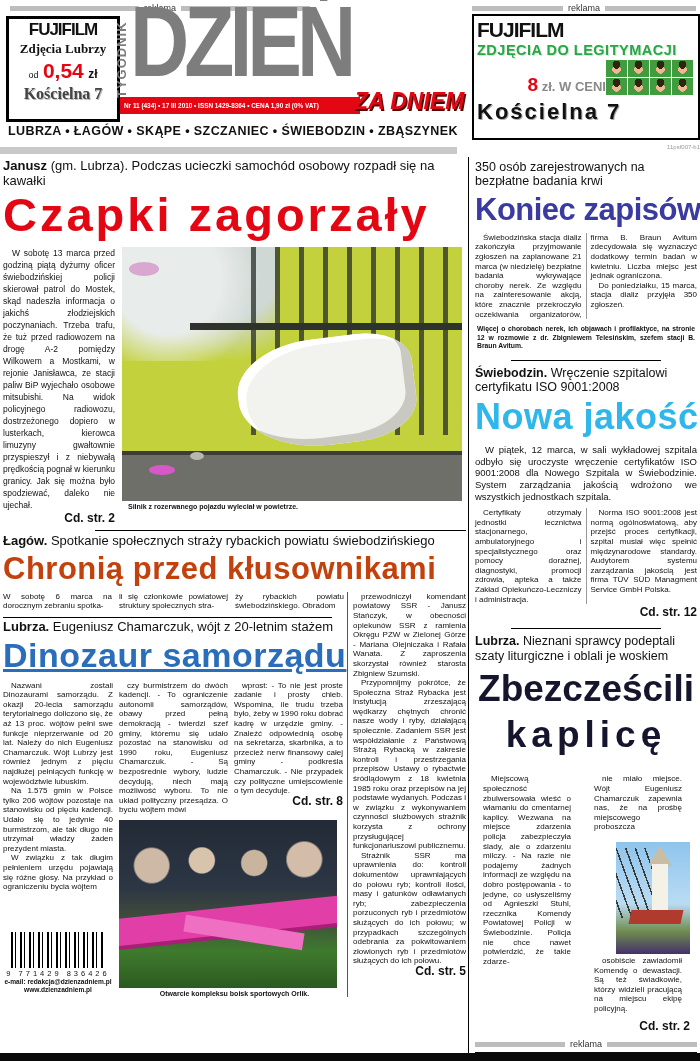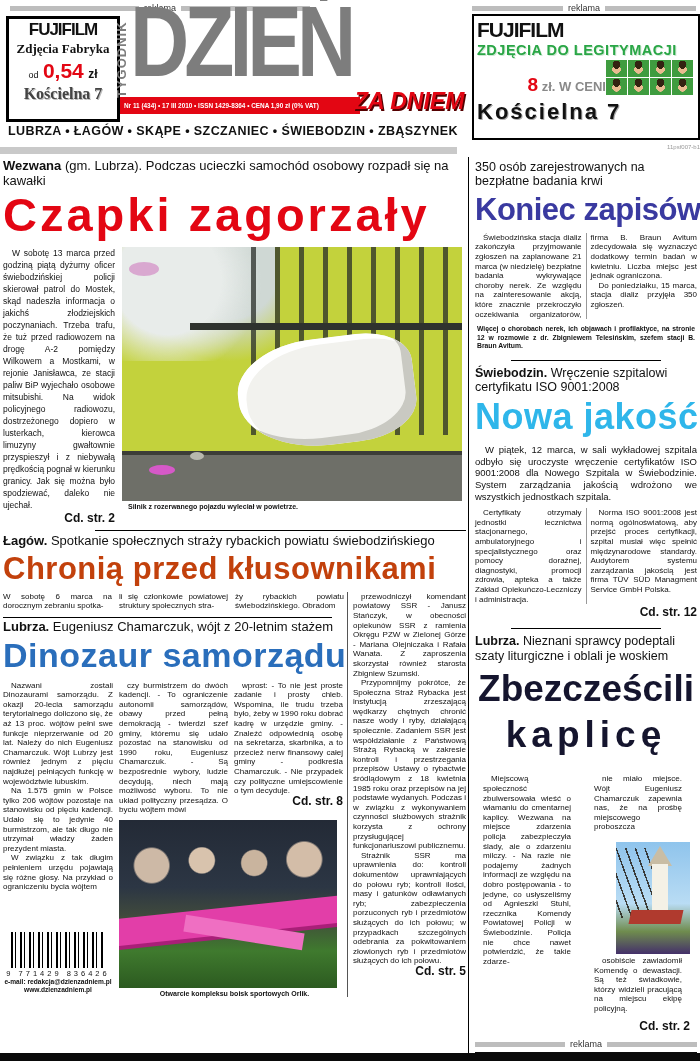--- a/index.html
+++ b/index.html
@@ -88,21 +88,21 @@
   .hl-chronia{font-size:31px;font-weight:800;color:#c2410c;letter-spacing:.5px;margin:2px 0 5px;white-space:nowrap;}
   .left-lower{display:flex;}
   .lower-main{width:341px;}
   .col4{width:113px;border-left:1px solid #555;padding-left:5px;margin-left:3px;
         font-size:8px;line-height:9.6px;text-align:justify;}
   .col4 p{margin:0;text-indent:8px;}
   .chronia-cols{display:flex;gap:7px;}
   .chronia-cols .cc{width:109px;font-size:8px;line-height:9.5px;text-align:justify;}
   .div2{border-top:1px solid #000;margin:6px 12px 2px 0;}
   
-  .hl-dino{font-size:34px;font-weight:800;color:#2a6ebb;letter-spacing:.5px;margin:1px 0 6px;white-space:nowrap;}
+  .hl-dino{font-size:34px;font-weight:800;color:#2a6ebb;letter-spacing:.5px;margin:1px 0 6px;white-space:nowrap;text-decoration:underline;}
   .dino-row{display:flex;gap:6px;}
   .dino-c1{width:110px;display:flex;flex-direction:column;}
   .dino-right{width:225px;}
   .dino-cols{display:flex;gap:6px;}
   .dino-cols .dc{width:109px;}
   .photo-orlik{width:218px;height:168px;margin-top:5px;position:relative;overflow:hidden;
       background:linear-gradient(180deg,#232a36 0%,#2c3644 40%,#414b3c 58%,#3f7a2e 78%,#2c5a20 100%);}
   .photo-orlik .heads{position:absolute;left:0;top:12%;width:100%;height:30%;
       background:radial-gradient(circle at 15% 50%, #cdb9a6 0 9%, rgba(0,0,0,0) 10%),
                  radial-gradient(circle at 38% 40%, #d8c3ad 0 9%, rgba(0,0,0,0) 10%),
@@ -165,21 +165,21 @@
     <span class="bar"></span>
   </div>
   <div class="rek rekR">
     <span class="bar"></span>
     <span>reklama</span>
     <span class="bar"></span>
   </div>
 
   <div class="adL">
     <div class="brand">FUJIFILM</div>
-    <div class="l1">Zdjęcia Fabryka</div>
+    <div class="l1">Zdjęcia Lubrzy</div>
     <div class="price">
       <span class="od">od</span>
       <span class="val">0,54</span>
       <span class="zl">zł</span>
     </div>
     <div class="addr">Kościelna 7</div>
   </div>
 
   <div class="mast">
     <div class="tygodnik">TYGODNIK</div>
@@ -213,21 +213,21 @@
 
   <div class="towns">LUBRZA • ŁAGÓW • SKĄPE • SZCZANIEC • ŚWIEBODZIN • ZBĄSZYNEK</div>
   <div class="graybar"></div>
 
   <div class="main">
 
     <div class="colL">
 
       <div>
         <div class="kicker">
-          <b>Wezwana</b><span> (gm. Lubrza). Podczas ucieczki samochód osobowy rozpadł się na kawałki</span>
+          <b>Janusz</b><span> (gm. Lubrza). Podczas ucieczki samochód osobowy rozpadł się na kawałki</span>
         </div>
         <div class="hl-czapki">Czapki zagorzały</div>
         <div class="czapki-row">
           <div class="czapki-body">
             <p>W sobotę 13 marca przed godziną piątą dyżurny oficer świebodzińskiej policji skierował patrol do Mostek, skąd nadeszła informacja o jakichś złodziejskich poczynaniach. Trzeba trafu, że tuż przed radiowozem na drogę A-2 pomiędzy Wilkowem a Mostkami, w rejonie Janisławca, ze stacji paliw BiP wyjechało osobowe mitsubishi. Na widok policyjnego radiowozu, dostrzeżonego dopiero w lusterkach, kierowca limuzyny gwałtownie przyspieszył i z niebywałą prędkością pognał w kierunku granicy. Jak się można było spodziewać, daleko nie ujechał.</p>
             <span class="cont">Cd. str. 2</span>
           </div>
           <div>
             <div class="photo-car">
               <div class="sky"></div>

